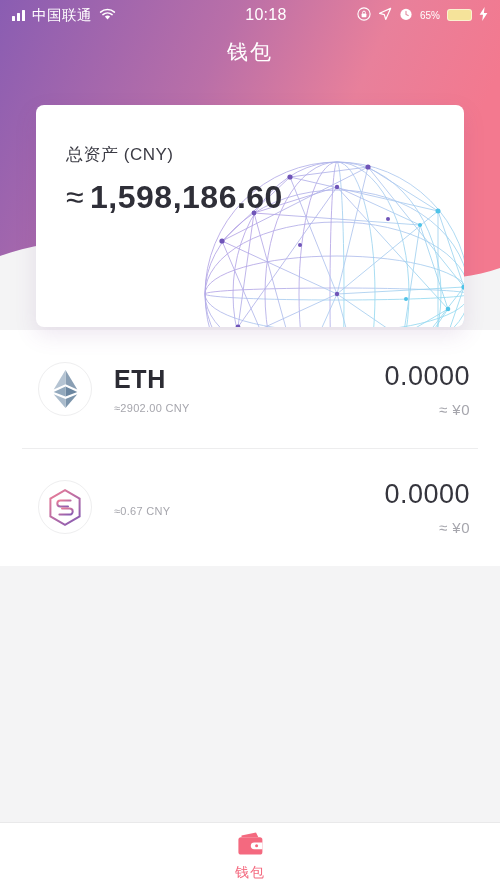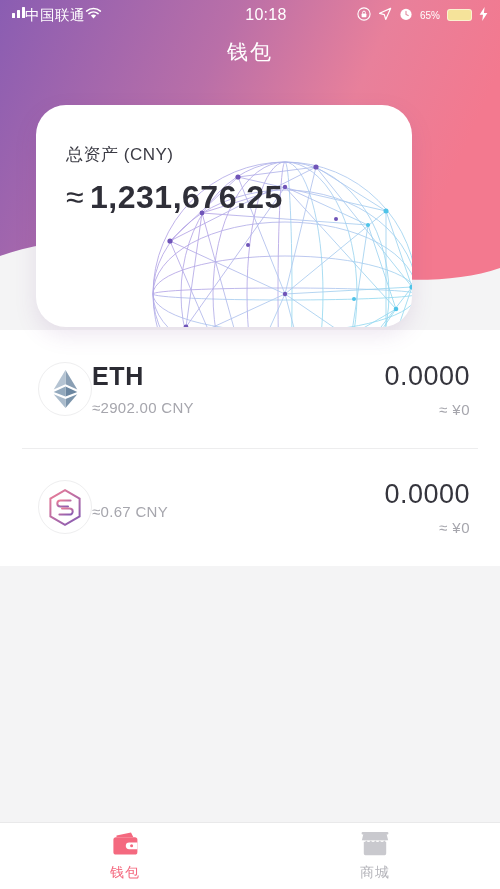--- a/index.html
+++ b/index.html
@@ -18,21 +18,21 @@
   }
 
   
   .statusbar {
     position:absolute; top:0; left:0; width:500px; height:30px;
     display:flex; align-items:center;
     padding:0 12px;
     color:#ffffff; font-size:15px;
     z-index:6;
   }
-  .sb-left { display:flex; align-items:flex-start; }
+  .sb-left { display:flex; align-items:center; gap:7px; }
   .sb-center { position:absolute; left:16px; width:500px; text-align:center;
                font-size:16px; letter-spacing:0.3px; pointer-events:none; }
   .sb-right { margin-left:auto; display:flex; align-items:center; gap:7px; z-index:2; }
   .signal-bars { display:flex; align-items:flex-end; gap:2px; height:12px; }
   .signal-bars i { display:block; width:3px; background:#fff; border-radius:0.5px; }
   .signal-bars i:nth-child(1){ height:5px; }
   .signal-bars i:nth-child(2){ height:8px; }
   .signal-bars i:nth-child(3){ height:11px; }
   .carrier { font-size:14.5px; letter-spacing:0.5px; }
   .battery-pill {
@@ -44,22 +44,22 @@
   
   .page-title {
     position:absolute; top:38px; left:0; width:500px;
     text-align:center; color:#ffffff;
     font-size:21px; letter-spacing:2px; z-index:5;
   }
 
   
   .balance-card {
     position:absolute; left:36px; top:105px;
-    width:376px; height:222px;
-    background:#ffffff; border-radius:30px;
+    width:428px; height:222px;
+    background:#ffffff; border-radius:8px;
     box-shadow:0 8px 22px rgba(120,70,150,0.13);
     overflow:hidden; z-index:4;
   }
   .globe-holder {
     position:absolute; right:-18px; bottom:-112px;
     width:290px; height:290px; pointer-events:none;
   }
   .card-text { position:absolute; left:30px; top:38px; z-index:2; }
   .card-label { font-size:17px; color:#3b3b44; letter-spacing:0.5px; }
   .card-amount {
@@ -81,23 +81,23 @@
   .asset-row + .asset-row::before {
     content:""; position:absolute; top:0; left:22px; right:22px;
     height:1px; background:#ededee;
   }
   .coin-badge {
     width:54px; height:54px; border-radius:50%;
     border:1px solid #eeeeef; background:#fff;
     display:flex; align-items:center; justify-content:center;
     flex:0 0 54px;
   }
-  .coin-info { }
+  .coin-info { margin-left:22px; }
   .coin-name { font-size:25px; color:#2b2b33; font-weight:bold; letter-spacing:0.6px; }
-  .coin-rate { margin-top:8px; font-size:15px; color:#a6a6ad; letter-spacing:0.3px; }
+  .coin-rate { margin-top:8px; font-size:11px; color:#a6a6ad; letter-spacing:0.3px; }
   .coin-amounts { margin-left:auto; text-align:right; }
   .coin-qty { font-size:27px; color:#35353d; letter-spacing:0.5px;margin-left:28px; }
   .coin-fiat { margin-top:9px; font-size:15px; color:#a6a6ad; letter-spacing:0.5px; }
 
   
   .tabbar {
     position:absolute; left:0; bottom:0; width:500px; height:67px;
     background:#ffffff; border-top:1px solid #e9e9ea;
     display:flex; z-index:8;
   }
@@ -235,21 +235,21 @@
           <circle cx="228" cy="76" r="2.1"></circle>
           <circle cx="214" cy="150" r="2"></circle>
           <circle cx="188" cy="200" r="2"></circle>
         </g>
       </svg>
     </div>
 
     <div class="card-text">
       <div class="card-label">总资产 (CNY)</div>
       <div class="card-amount">
-        <span class="approx">≈</span><span>1,231,676.25</span>
+        <span class="approx">≈</span><span>1,598,186.60</span>
       </div>
     </div>
   </div>
 
   <div class="asset-list">
 
     <div class="asset-row">
       <div class="coin-badge">
         <svg width="25" height="38" viewBox="0 0 25 38">
           <path d="M12.5 0 L12.5 14.2 L24.3 19.6 Z" fill="#8a9fb4"></path>
@@ -302,29 +302,16 @@
         <svg width="27" height="24" viewBox="0 0 27 24">
           <path d="M4.5 3.4 L19 0.6 L21.4 5.2 L4.5 5.2 Z" fill="#f4697f"></path>
           <rect x="1.4" y="5.2" width="24" height="17.4" rx="2.6" fill="#f4697f"></rect>
           <path d="M25.4 10.4 H17.2 a3.4 3.4 0 0 0 0 6.8 h8.2 Z" fill="#ffffff"></path>
           <circle cx="19.6" cy="13.8" r="1.5" fill="#f4697f"></circle>
         </svg>
       </div>
       <div class="tab-label">钱包</div>
     </div>
 
-    <div class="tab">
-      <div class="tab-icon">
-        <svg width="28" height="24" viewBox="0 0 28 24">
-          <path d="M2.4 2 H25.6 L27.2 8.4 H0.8 Z" fill="#c9c9ce"></path>
-          <rect x="0.6" y="0" width="26.8" height="2.4" rx="1" fill="#c9c9ce"></rect>
-          <path d="M2.8 8.4 H25.2 V21.6 a1.6 1.6 0 0 1 -1.6 1.6 H4.4
-                   a1.6 1.6 0 0 1 -1.6 -1.6 Z" fill="#c9c9ce"></path>
-          <path d="M0.8 8.4 q2.3 3.4 4.5 0 q2.3 3.4 4.5 0 q2.3 3.4 4.5 0
-                   q2.3 3.4 4.5 0 q2.3 3.4 4.5 0 q2.3 3.4 4.5 0" fill="#ffffff" opacity="0.95"></path>
-        </svg>
-      </div>
-      <div class="tab-label">商城</div>
-    </div>
 
 
   </div>
 </div>
 
 </body></html>

